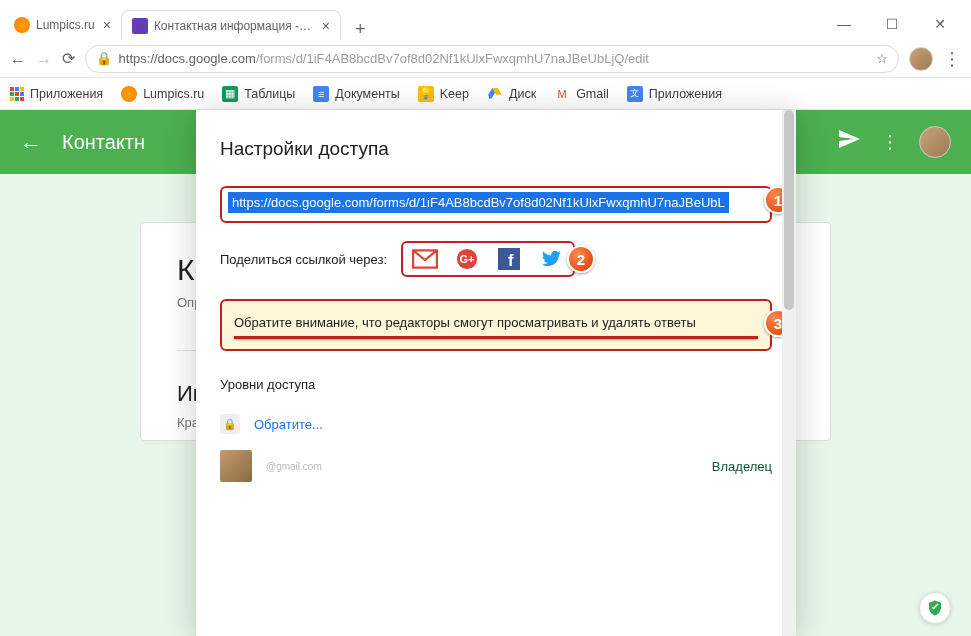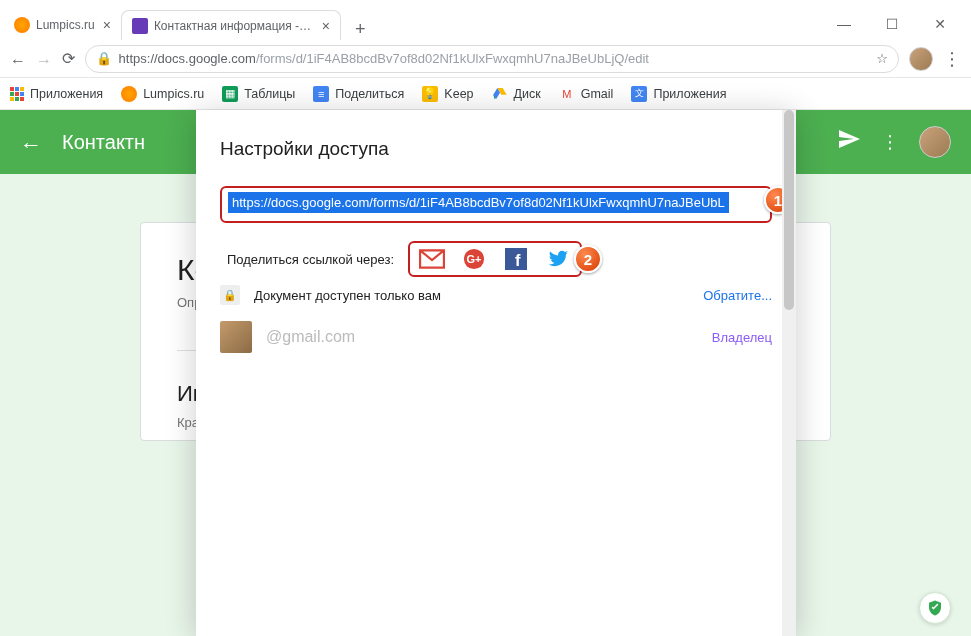--- a/index.html
+++ b/index.html
@@ -58,40 +58,40 @@
 .dlg-title { font-size: 19px; color: #212121; margin-bottom: 26px; }
 .dlg-label { font-size: 13px; color: #212121; margin-bottom: 8px; }
 
 .link-box { border: 2px solid #c31f1f; border-radius: 6px; padding: 4px 6px; position: relative; }
 .link-input { background: #1a73e8; color: #fff; padding: 3px 4px; font-size: 13px; display: inline-block; white-space: nowrap; overflow: hidden; max-width: 510px; }
 .marker { position: absolute; width: 28px; height: 28px; border-radius: 50%; background: radial-gradient(circle at 35% 30%, #ff8a50, #d63a00); border: 2px solid #fff; box-shadow: 0 1px 3px rgba(0,0,0,0.4); color: #fff; font-weight: bold; display: flex; align-items: center; justify-content: center; font-size: 15px; }
 .m1 { right: -22px; top: -2px; }
 .m2 { right: -22px; top: 2px; }
 .m3 { right: -22px; top: 8px; }
 
-.share-row { display: flex; align-items: center; margin-top: 18px; gap: 14px; position: relative; margin-left: 7px; }
+.share-row { display: flex; align-items: center; margin-top: 18px; gap: 14px; position: relative; }
 .share-label { font-size: 13px; color: #212121; }
 .share-icons { border: 2px solid #c31f1f; border-radius: 6px; padding: 4px 8px; display: flex; gap: 14px; position: relative; }
 .sicon { width: 28px; height: 24px; display: flex; align-items: center; justify-content: center; }
 .gmail svg, .gplus svg, .fb svg, .tw svg { width: 26px; height: 22px; }
 
 .warning-box { border: 2px solid #c31f1f; border-radius: 6px; margin-top: 22px; padding: 14px 12px 10px; background: #fdf6d9; position: relative; }
 .warning-text { font-size: 13px; color: #212121; margin-bottom: 6px; }
 .red-underline { height: 3px; background: #c31f1f; box-shadow: 0 1px 2px rgba(0,0,0,0.3); }
 
 .access-title { font-size: 13px; color: #212121; margin-top: 26px; margin-bottom: 14px; }
 .access-row { display: flex; align-items: center; padding: 8px 0; gap: 14px; font-size: 13px; }
 .lock-box { width: 20px; height: 20px; background: #eee; display: flex; align-items: center; justify-content: center; color: #666; border-radius: 2px; font-size: 11px; }
 .access-main { flex: 1; color: #212121; }
 .access-link { color: #1a73e8; }
 .user-avatar { width: 32px; height: 32px; background: linear-gradient(135deg,#c49a6c,#8b6b45); border-radius:2px; }
 .user-info { flex: 1; }
 .user-name { font-size: 13px; color: #212121; }
-.user-email { font-size: 16px; color: #bbb; }
-.owner { color: #8b5cf6; font-size: 13px; }
+.user-email { font-size: 10px; color: #bbb; }
+.owner { color: #14532d; font-size: 13px; }
 
 .corner-badge { position: absolute; bottom: 12px; right: 20px; width: 32px; height: 32px; border-radius: 50%; background: #fff; border: 1px solid #d0e7d0; display: flex; align-items: center; justify-content: center; box-shadow: 0 1px 4px rgba(0,0,0,0.15); }
 .shield { width: 18px; height: 20px; }
 </style>
 </head>
 <body>
 
 <div class="chrome-top"></div>
 
 <div class="titlebar">
@@ -148,21 +148,21 @@
   <div class="bm">
       <span class="bm-icon" style="border-radius:50%;background:radial-gradient(circle,#ffa500,#ff7b00);"></span>
       <span>Lumpics.ru</span>
     </div>
   <div class="bm">
       <span class="bm-icon" style="background:#0f9d58;color:#fff;">▦</span>
       <span>Таблицы</span>
     </div>
   <div class="bm">
       <span class="bm-icon" style="background:#4285f4;color:#fff;">≡</span>
-      <span>Поделиться</span>
+      <span>Документы</span>
     </div>
   <div class="bm">
       <span class="bm-icon" style="background:#fbbc04;color:#fff;">💡</span>
       <span>Keep</span>
     </div>
   <div class="bm">
       <span class="bm-icon">
     <svg viewBox="0 0 24 24" width="16" height="16">
           <path fill="#0f9d58" d="M4 20l4-7H2z"></path>
           <path fill="#fbbc04" d="M8 3l8 0 6 10-8 0z"></path>
@@ -239,25 +239,30 @@
           </span>
           <span class="sicon tw">
             <svg viewBox="0 0 24 24">
                 <path fill="#1da1f2" d="M23 5c-.8.4-1.7.6-2.6.7.9-.6 1.6-1.4 2-2.5-.9.5-1.9.9-2.9 1.1C18.6 3.5 17.5 3 16.3 3c-2.3 0-4.2 1.9-4.2 4.2 0 .3 0 .6.1.9C8.7 8 5.6 6.3 3.5 3.8c-.4.6-.6 1.4-.6 2.2 0 1.5.7 2.8 1.9 3.5-.7 0-1.4-.2-2-.5v.1c0 2 1.4 3.7 3.4 4.1-.4.1-.7.1-1.1.1-.3 0-.5 0-.8-.1.5 1.7 2.1 2.9 3.9 2.9-1.4 1.1-3.2 1.8-5.2 1.8H2c1.9 1.2 4.1 1.9 6.5 1.9 7.8 0 12.1-6.5 12.1-12.1v-.6c.8-.6 1.5-1.3 2.1-2.1z"></path>
               </svg>
           </span>
           <div class="marker m2">2</div>
         </div>
       </div>
 
-
+      <div class="warning-box">
+        <div class="warning-text">Обратите внимание, что редакторы смогут просматривать и удалять ответы</div>
+        <div class="red-underline"></div>
+        <div class="marker m3">3</div>
+      </div>
+
+      <div class="access-title">Уровни доступа</div>
 
       <div class="access-row">
         <span class="lock-box">🔒</span>
-        <span class="access-main">Документ доступен только вам</span>
         <span class="access-link">Обратите...</span>
       </div>
 
       <div class="access-row">
         <span class="user-avatar"></span>
         <div class="user-info">
           <div class="user-email">@gmail.com</div>
         </div>
         <span class="owner">Владелец</span>
       </div>

